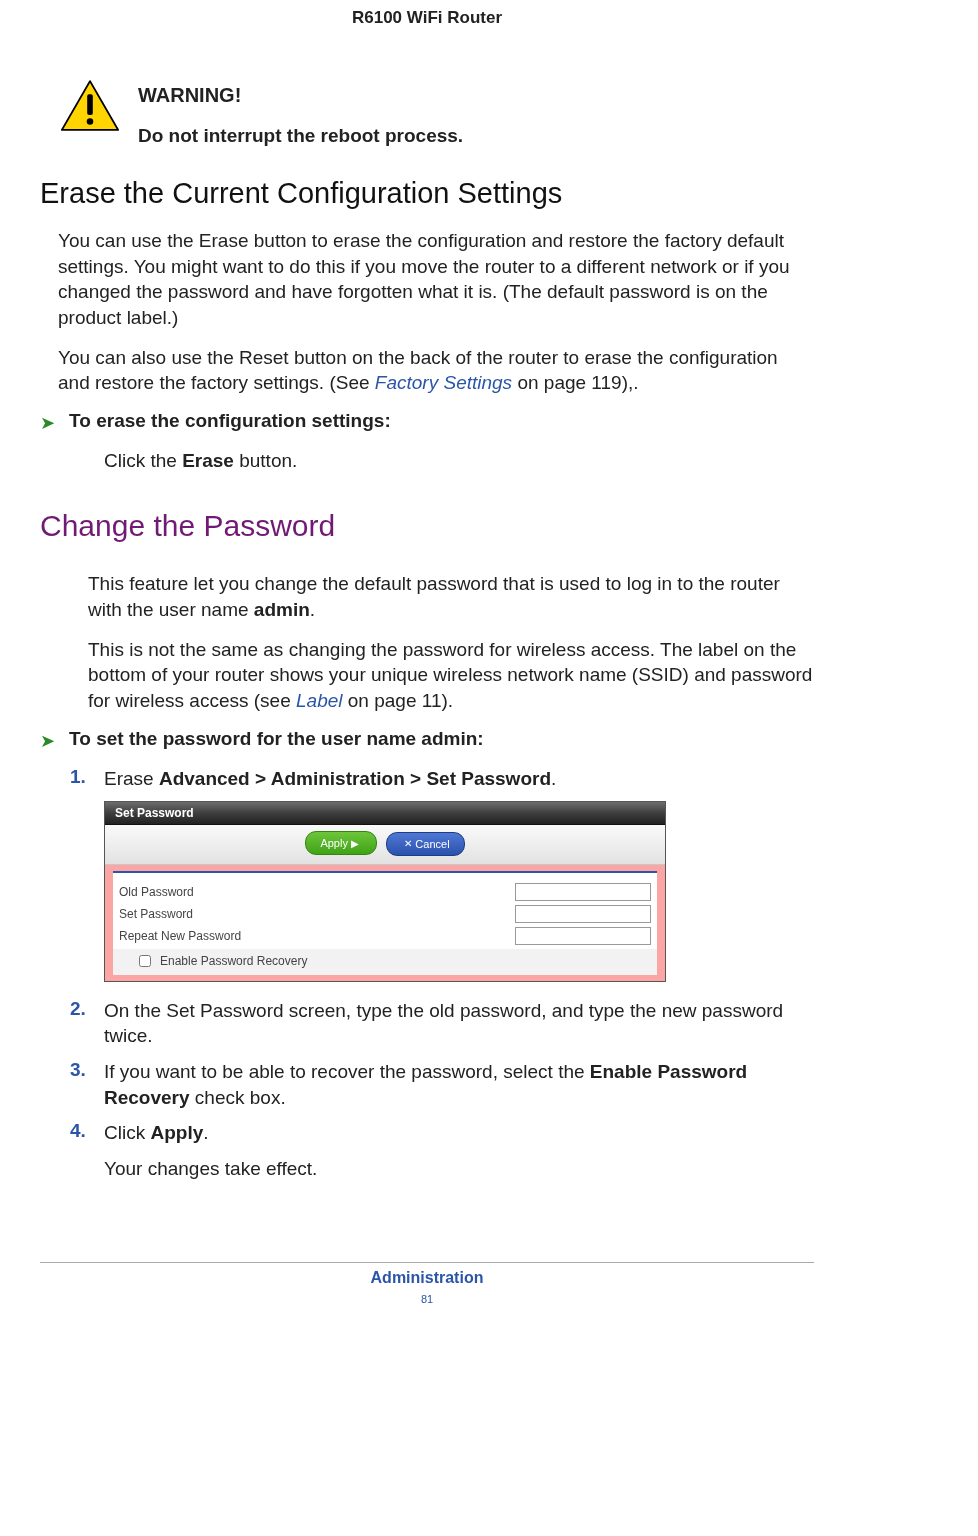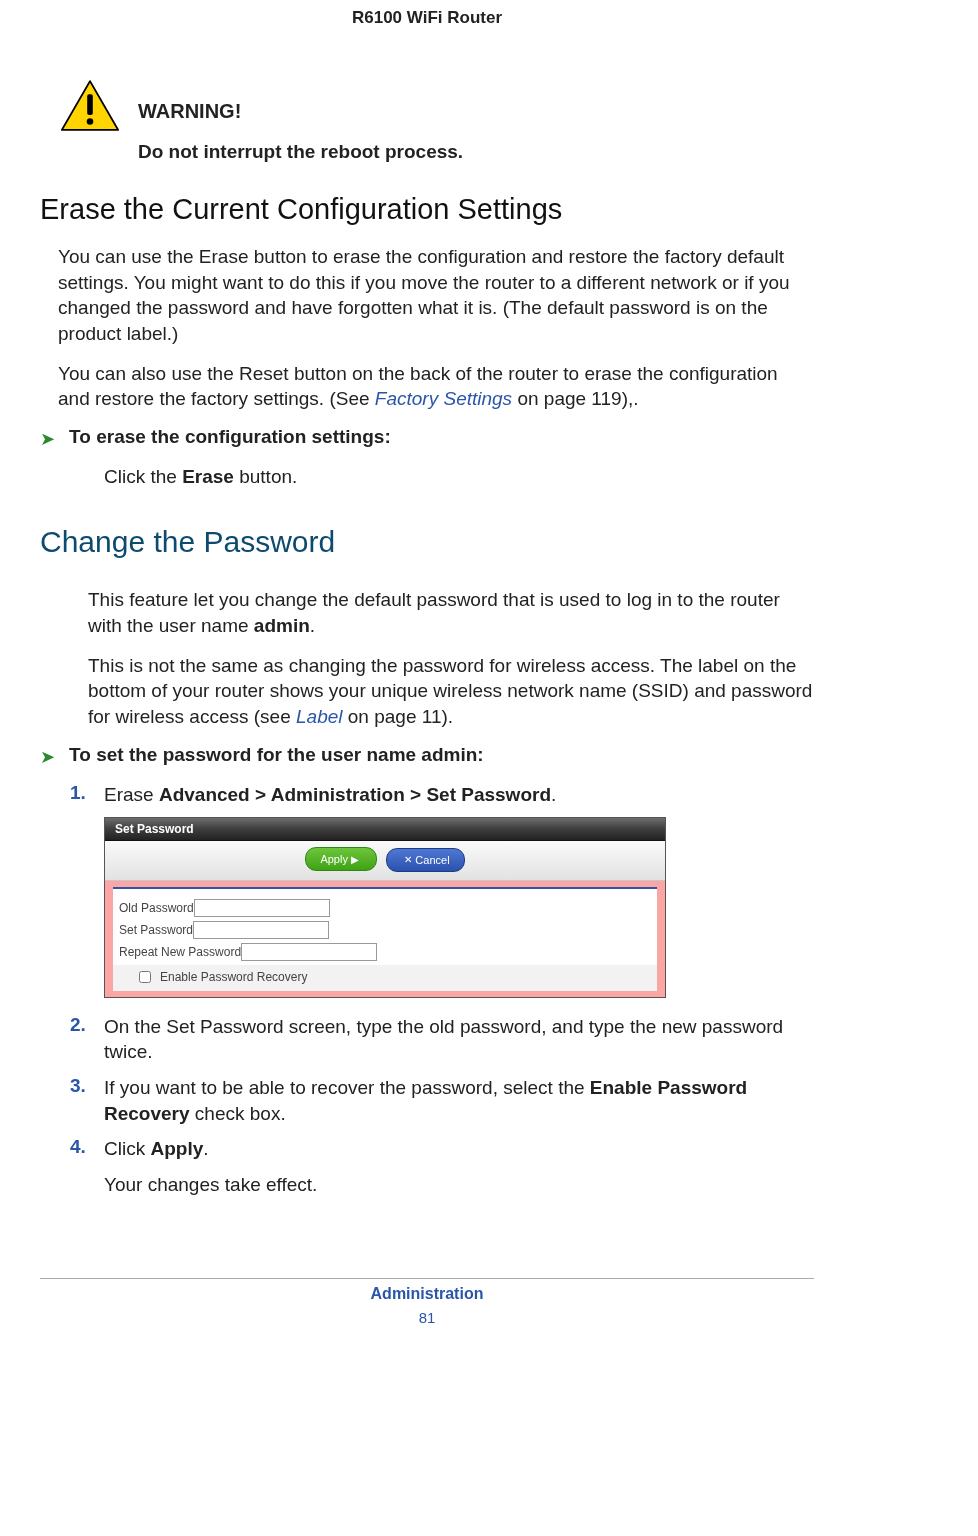--- a/index.html
+++ b/index.html
@@ -30,38 +30,38 @@
     margin-bottom: 30px;
   }
   .warning-icon svg {
     width: 60px;
     height: 55px;
   }
   .warning-text .warn-label {
     font-weight: bold;
     font-size: 20px;
     margin-bottom: 18px;
-    margin-top: 22px;
+    margin-top: 6px;
   }
   .warning-text .warn-body {
     font-weight: bold;
     font-size: 19px;
   }
   .content { padding-left: 0; }
   .h2 {
     font-family: "Century Gothic","URW Gothic",Futura,Arial,sans-serif;
     font-size: 29px;
     color: #111;
     font-weight: 500;
     margin: 20px 0 18px 0;
   }
   .h1 {
     font-family: "Century Gothic","URW Gothic",Futura,Arial,sans-serif;
     font-size: 30px;
-    color: #0c4a6e;
+    color: #701a75;
     font-weight: 500;
     margin: 36px 0 28px 0;
   }
   .p {
     font-size: 19px;
     line-height: 1.35;
     margin: 0 0 14px 18px;
   }
   .indent { padding-left: 30px; }
   .link { color: #2a55a8; font-style: italic; }
@@ -129,20 +129,21 @@
   .ui-btn .glyph { font-size:10px; margin:0 3px; }
   .ui-form {
     background: #fff;
     margin: 6px 8px 0 8px;
     border-top: 2px solid #2a55a8;
     padding: 8px 6px 2px 6px;
   }
   .ui-row {
     display: flex;
     align-items: center;
+    justify-content: space-between;
     font-size: 12px;
     color: #444;
     padding: 2px 0;
   }
   .ui-row input[type="password"] {
     width: 130px;
     height: 16px;
     border: 1px solid #999;
     font-size: 11px;
     padding: 0 2px;
@@ -167,21 +168,21 @@
   }
   .footer .sec {
     color: #2a55a8;
     font-weight: bold;
     font-size: 16px;
     font-family: "Century Gothic","URW Gothic",Futura,Arial,sans-serif;
     margin-bottom: 6px;
   }
   .footer .pg {
     color: #2a55a8;
-    font-size: 15px;
+    font-size: 11px;
     font-family: "Century Gothic","URW Gothic",Futura,Arial,sans-serif;
   }
 </style>
 </head>
 <body>
 
 <div class="page">
   <div class="header-title">R6100 WiFi Router</div>
 
   <div class="warning-box">

